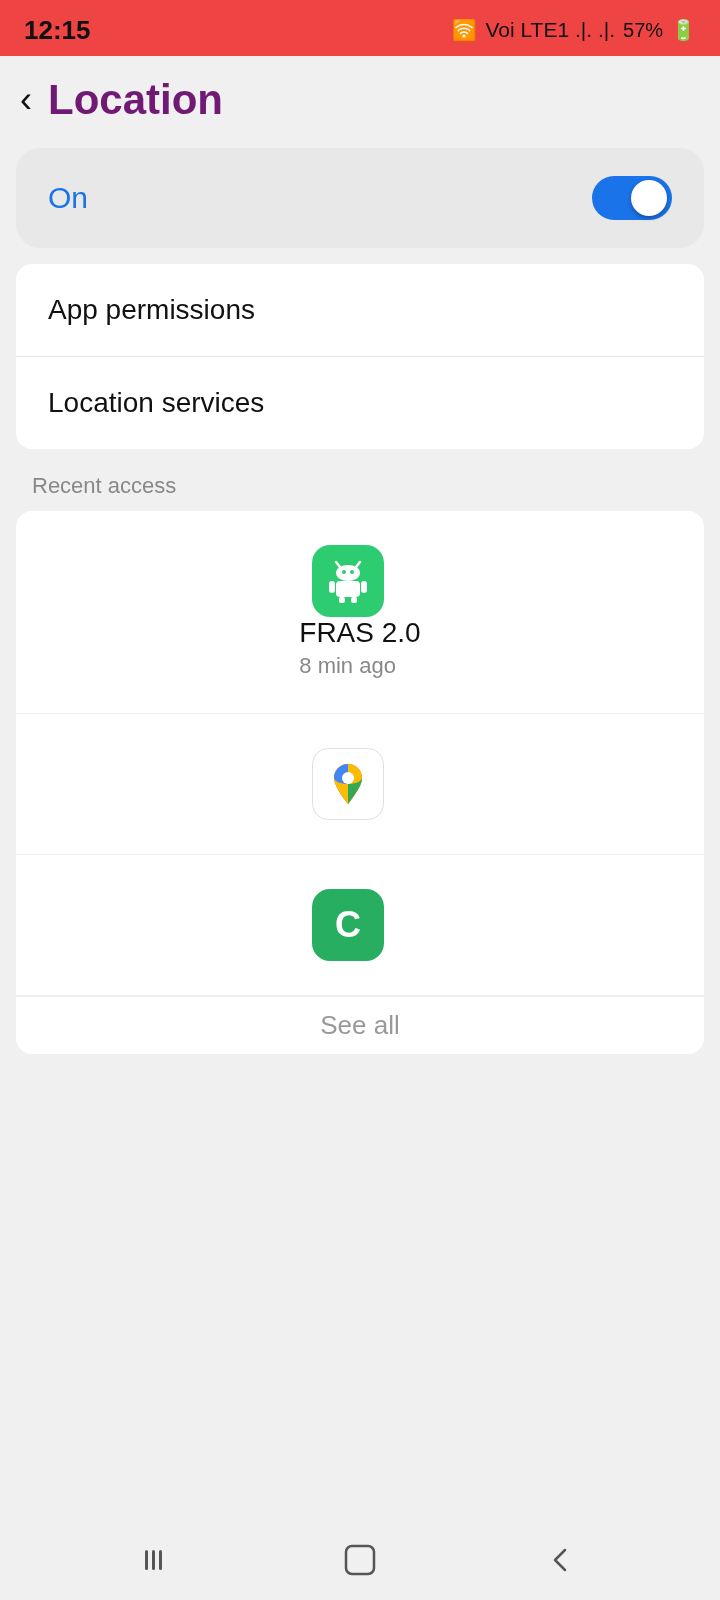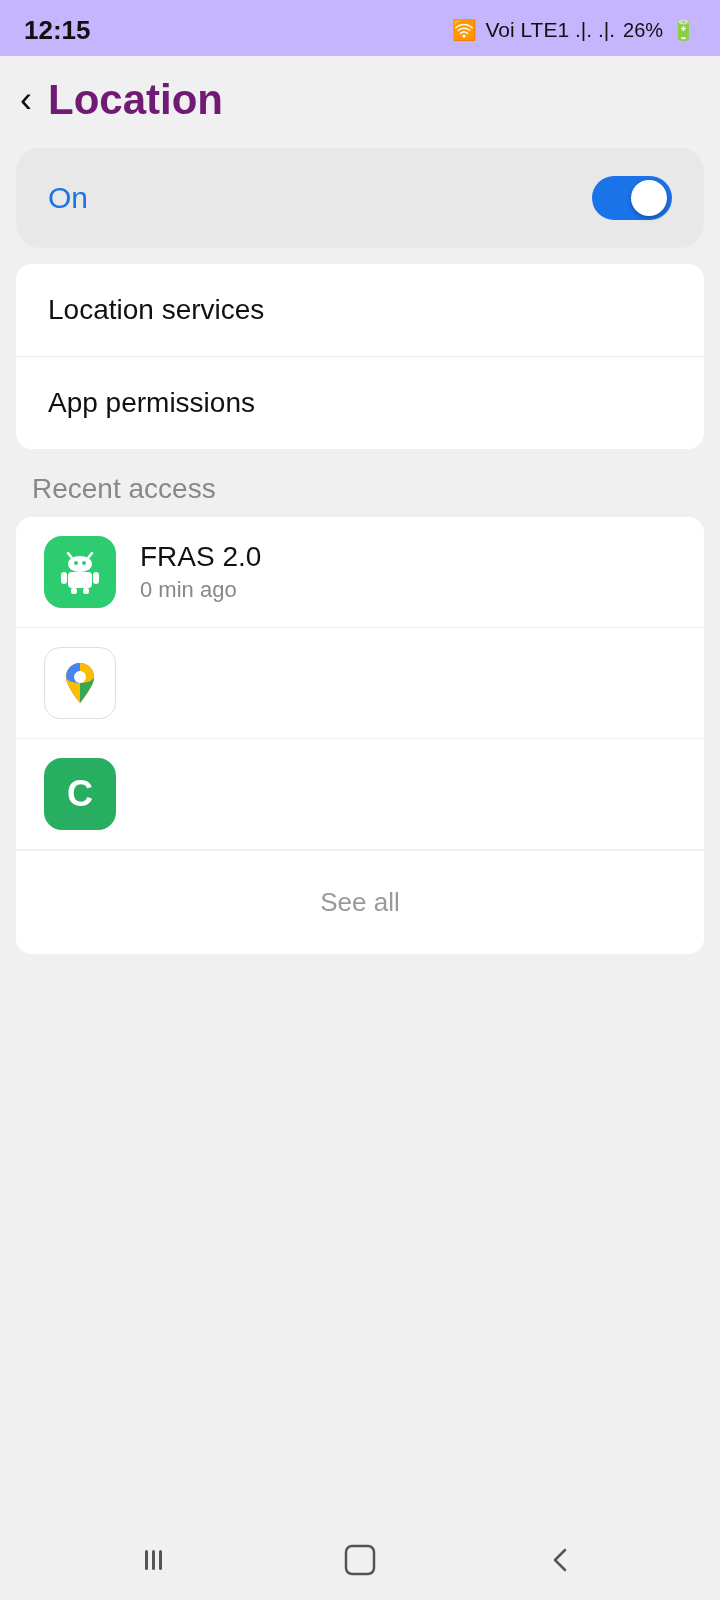--- a/index.html
+++ b/index.html
@@ -12,21 +12,21 @@
       font-family: 'Segoe UI', sans-serif;
       overflow-x: hidden;
     }
 
     
     .status-bar {
       display: flex;
       justify-content: space-between;
       align-items: center;
       padding: 12px 24px 8px 24px;
-      background-color: #c4b5fd;
+      background-color: #ef4444;
       height: 56px;
     }
     .status-time {
       font-size: 26px;
       font-weight: 600;
       color: #111;
     }
     .status-icons {
       display: flex;
       align-items: center;
@@ -112,36 +112,37 @@
     }
     .menu-item:last-child {
       border-bottom: none;
     }
 
     
     .recent-section {
       margin: 16px 16px 0 16px;
     }
     .recent-label {
-      font-size: 28px;
+      font-size: 22px;
       color: #888;
       font-weight: 500;
       padding: 8px 16px 12px 16px;
     }
     .recent-card {
       background: white;
       border-radius: 16px;
       overflow: hidden;
     }
     .app-item {
       display: flex;
       align-items: center;
-      padding: 19px 28px;
+      padding: 34px 28px;
       border-bottom: 1px solid #f0f0f0;
       cursor: pointer;
+      flex-direction: column;
     }
     .app-item:last-child {
       border-bottom: none;
     }
     .app-icon {
       width: 72px;
       height: 72px;
       border-radius: 18px;
       margin-right: 24px;
       flex-shrink: 0;
@@ -176,21 +177,21 @@
       color: #888;
     }
 
     
     .see-all-row {
       background: white;
       border-top: 1px solid #f0f0f0;
       display: flex;
       align-items: center;
       justify-content: center;
-      padding: 36px;
+      padding: 13px;
       cursor: pointer;
     }
     .see-all-text {
       font-size: 26px;
       color: #999;
       font-weight: 400;
     }
 
     
     .bottom-nav {
@@ -225,43 +226,43 @@
     }
   </style>
 </head>
 <body>
 
 <div class="status-bar">
   <span class="status-time">12:15</span>
   <div class="status-icons">
     <span class="status-icon-text">🛜</span>
     <span class="status-icon-text" style="font-size:21px;">Voi LTE1 .|. .|.</span>
-    <span class="status-icon-text">26%</span>
+    <span class="status-icon-text">57%</span>
     <span class="status-icon-text">🔋</span>
   </div>
 </div>
 
 <div class="header">
   <span class="back-btn">‹</span>
   <span class="page-title">Location</span>
 </div>
 
 <div class="toggle-card">
   <span class="toggle-label">On</span>
   <div class="toggle-switch">
     <div class="toggle-knob"></div>
   </div>
 </div>
 
 <div class="section-card">
   <div class="menu-item">
+    <span>App permissions</span>
+  </div>
+  <div class="menu-item">
     <span>Location services</span>
-  </div>
-  <div class="menu-item">
-    <span>App permissions</span>
   </div>
 </div>
 
 <div class="recent-section">
   <div class="recent-label">Recent access</div>
   <div class="recent-card">
 
     <div class="app-item">
       <div class="app-icon fras">
 
@@ -280,21 +281,21 @@
 
           <rect x="5" y="24" width="6" height="12" rx="3" fill="white"></rect>
           <rect x="37" y="24" width="6" height="12" rx="3" fill="white"></rect>
 
           <rect x="15" y="40" width="6" height="6" rx="2" fill="white"></rect>
           <rect x="27" y="40" width="6" height="6" rx="2" fill="white"></rect>
         </svg>
       </div>
       <div class="app-info">
         <span class="app-name">FRAS 2.0</span>
-        <span class="app-time">0 min ago</span>
+        <span class="app-time">8 min ago</span>
       </div>
     </div>
 
     <div class="app-item">
       <div class="app-icon maps">
 
         <svg class="maps-svg" viewBox="0 0 48 48" fill="none" xmlns="http://www.w3.org/2000/svg">
           <path d="M24 4C16.27 4 10 10.27 10 18C10 27 24 44 24 44C24 44 38 27 38 18C38 10.27 31.73 4 24 4Z" fill="#EA4335"></path>
           <path d="M24 4C31.73 4 38 10.27 38 18C38 22.5 35.5 28 31 34L24 44C24 44 10 27 10 18C10 10.27 16.27 4 24 4Z" fill="#FBBC04"></path>
           <path d="M38 18C38 22.5 35.5 28 31 34L24 44L24 24C31.3 24 37.2 21.8 38 18Z" fill="#34A853"></path>

